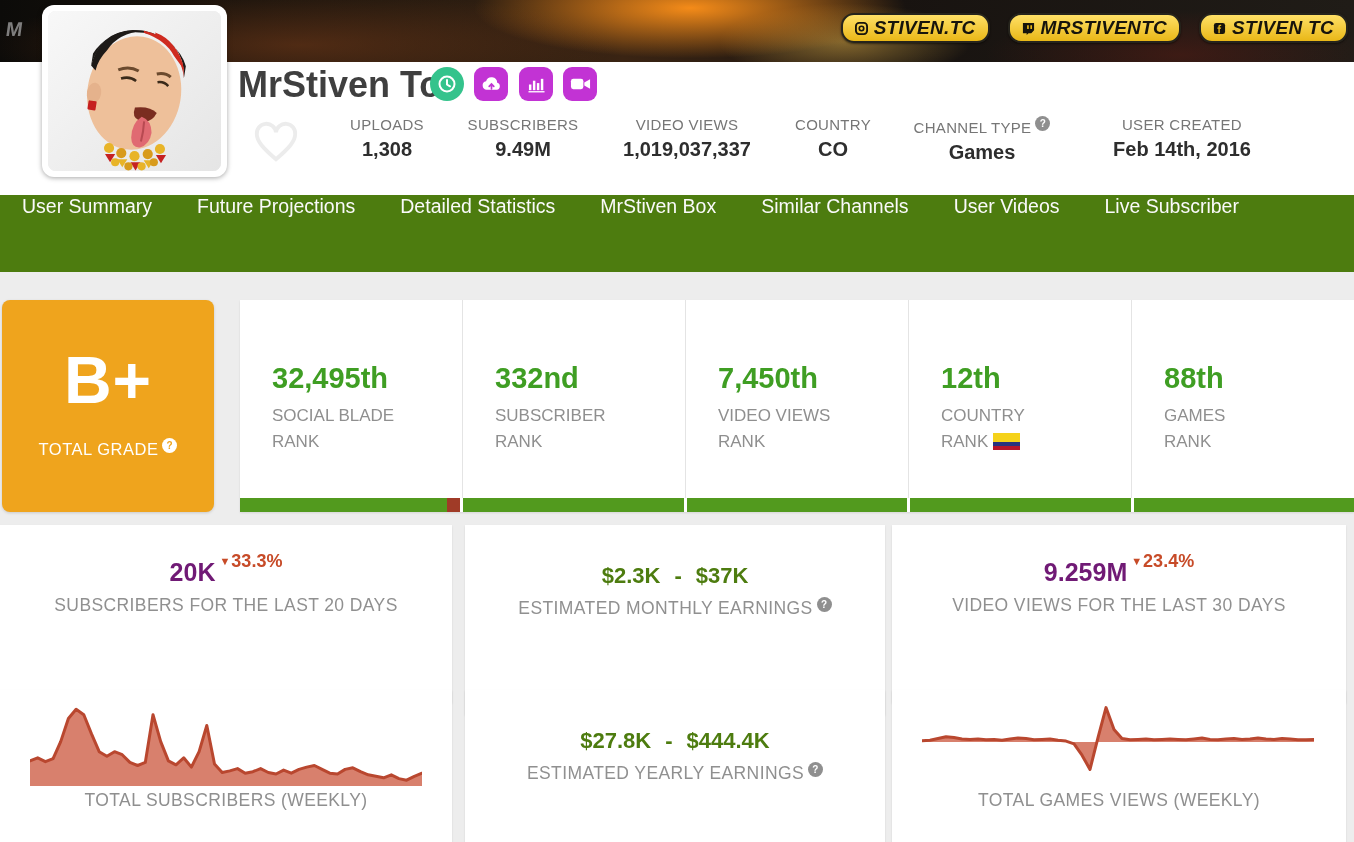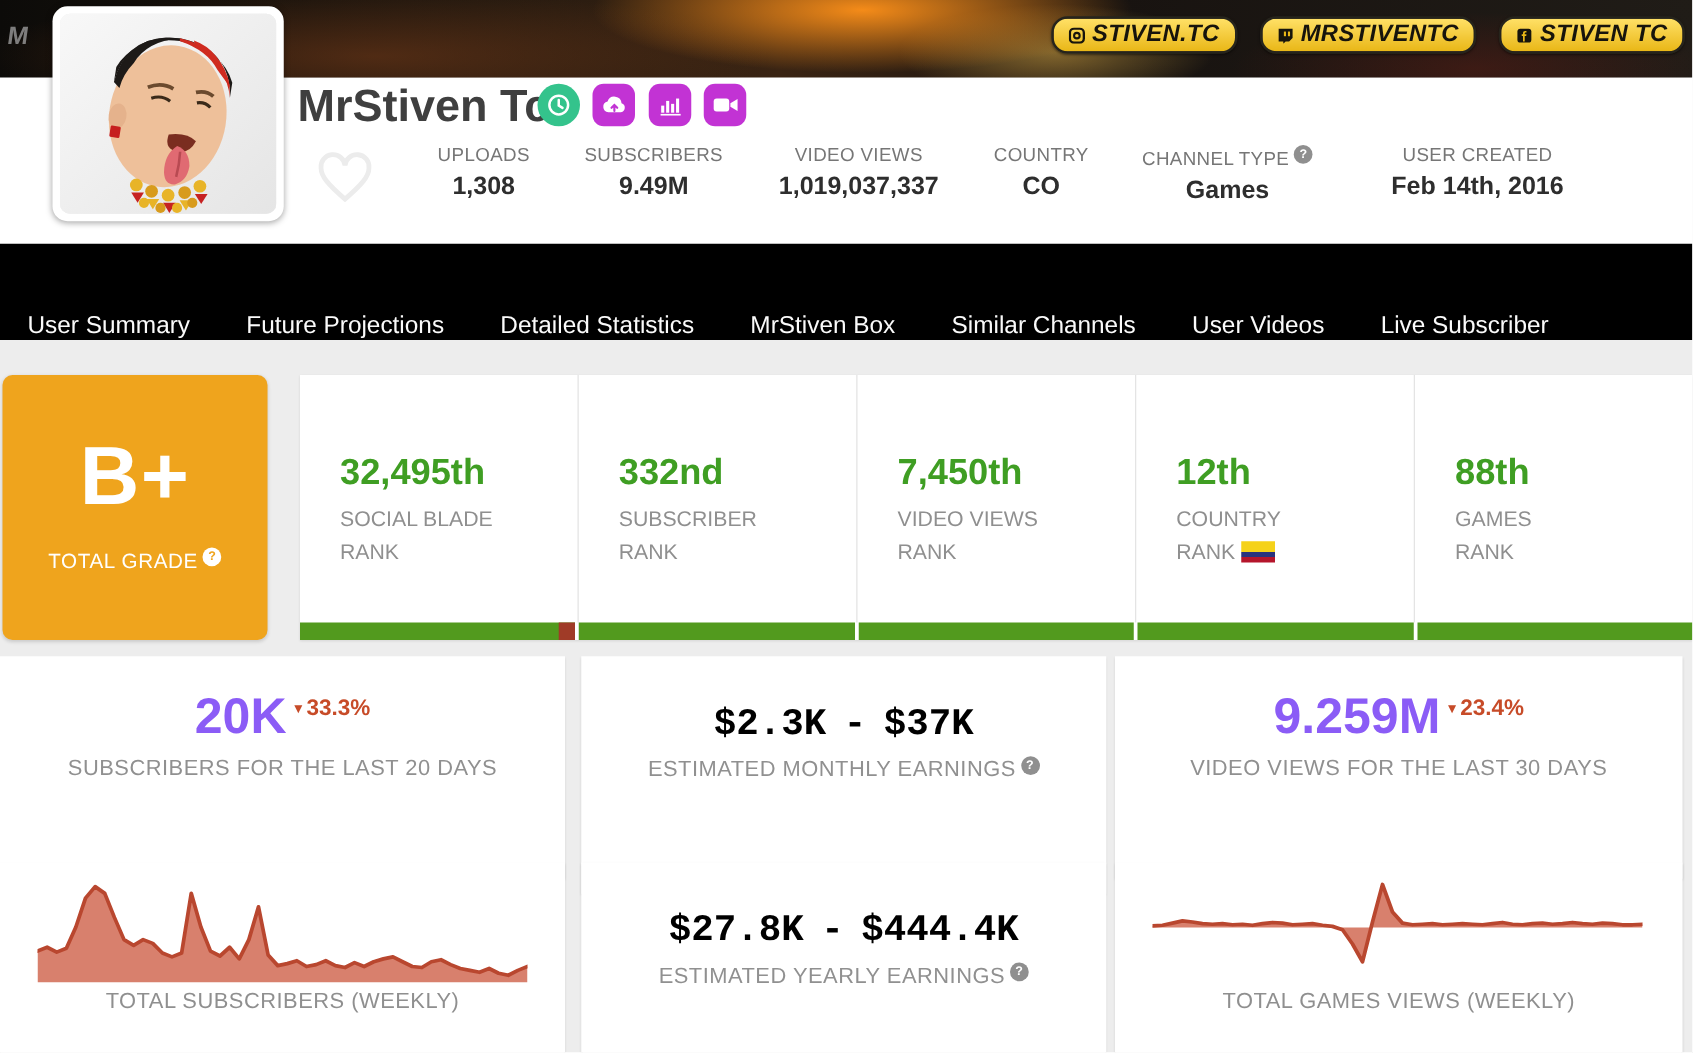--- a/index.html
+++ b/index.html
@@ -40,22 +40,22 @@
   .ib-p3{left:563px;background:#c233d4;}
   .heart{position:absolute;left:253px;top:120px;}
   .stat{position:absolute;text-align:center;}
   .stat .slabel{font-size:15px;color:#767676;letter-spacing:.3px;white-space:nowrap;}
   .stat .svalue{font-size:20px;font-weight:bold;color:#2e2e2e;margin-top:5px;white-space:nowrap;}
   .help{display:inline-block;width:15px;height:15px;border-radius:50%;background:#8f8f8f;color:#fff;
     font-size:10px;font-weight:bold;text-align:center;line-height:15px;vertical-align:6px;
     margin-left:4px;font-style:normal;}
 
   
-  .nav{position:absolute;left:0;top:195px;width:1354px;height:77px;background:#000000;
-    display:flex;align-items:flex-end;padding-left:22px;gap:45px;box-sizing:border-box;
+  .nav{position:absolute;left:0;top:195px;width:1354px;height:77px;background:#4d7c0f;
+    display:flex;align-items:flex-start;padding-left:22px;gap:45px;box-sizing:border-box;
     overflow:hidden;white-space:nowrap;}
   .nav a{color:#fafafa;font-size:19.5px;text-decoration:none;cursor:pointer;}
 
   
   .content-bg{position:absolute;left:0;top:272px;width:1354px;height:570px;background:#ededed;}
   .card{position:absolute;background:#fff;box-shadow:0 1px 2px rgba(0,0,0,.10);}
 
   .grade-card{position:absolute;left:2px;top:300px;width:212px;height:212px;background:#efa41d;
     border-radius:8px;color:#fff;text-align:center;box-shadow:0 1px 3px rgba(0,0,0,.15);}
   .grade-value{font-size:66px;font-weight:bold;margin-top:42px;letter-spacing:1px;}
@@ -73,25 +73,25 @@
     background:#fff;}
   .rank-bar .seg{flex:1;background:#529a1e;position:relative;}
   .rank-bar .seg .redcap{position:absolute;right:0;top:0;width:13px;height:100%;background:#a03b27;}
 
   .stat-card{text-align:center;}
   .row2{top:525px;height:152px;}
   .row3{top:690px;height:160px;}
   .c1{left:0;width:452px;}
   .c2{left:465px;width:420px;}
   .c3{left:892px;width:454px;}
-  .big-num{font-size:40px;font-weight:bold;color:#8b5cf6;display:inline-block;}
+  .big-num{font-size:25px;font-weight:bold;color:#701a75;display:inline-block;}
   .chg{color:#c74b28;font-size:18px;font-weight:bold;display:inline-block;vertical-align:14px;margin-left:4px;}
   .chg .tri{font-size:11px;vertical-align:2px;margin-right:1px;}
   .card-label{font-size:17.5px;color:#909090;margin-top:8px;letter-spacing:.4px;}
-  .money{font-size:30px;font-weight:bold;color:#000000;font-family:Liberation Mono, monospace;}
+  .money{font-size:22px;font-weight:bold;color:#4d7c0f;}
   .money .dash{margin:0 14px;}
   .pad-t1{padding-top:26px;} .pad-t2{padding-top:38px;}
   .spark{position:absolute;left:30px;top:14px;}
   .spark-label{position:absolute;left:0;width:100%;top:100px;font-size:17.5px;color:#8f8f8f;letter-spacing:.4px;}
 </style>
 </head>
 <body>
 
 <div id="page">
 

